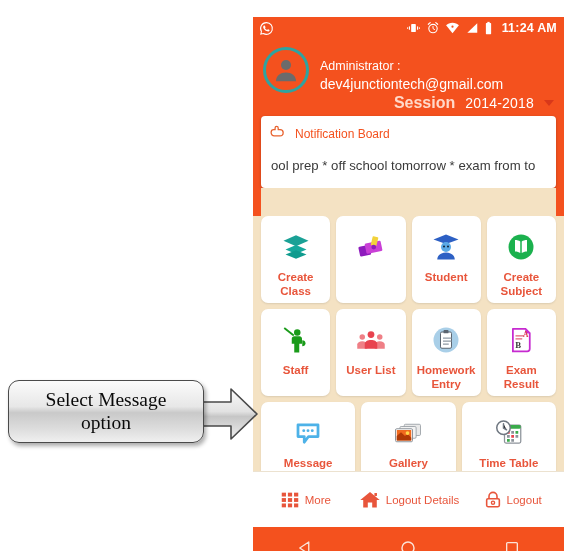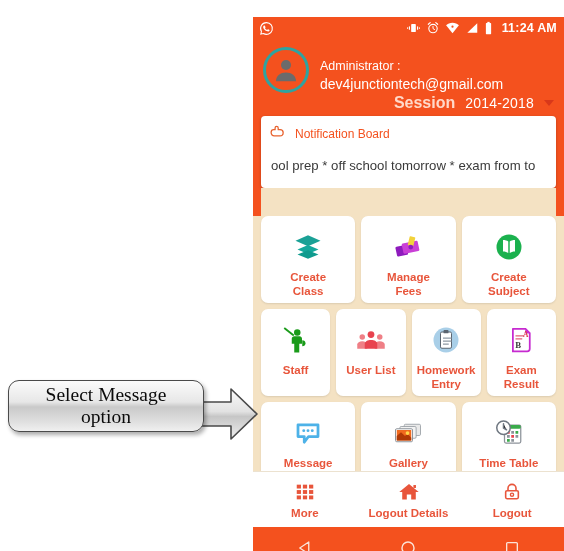--- a/index.html
+++ b/index.html
@@ -67,34 +67,34 @@
   .cell-lbl{
     color:#e8553b;font-size:11.5px;text-align:center;line-height:1.22;
     margin-top:6px;padding:0 3px;
   }
 
   
   .botnav{
     position:absolute;left:0;right:0;bottom:41px;height:55px;background:#fff;
     display:flex;align-items:center;border-top:1px solid #ece2d0;
   }
-  .bn{flex:1;display:flex;flex-direction:column;align-items:center;justify-content:center;gap:4px;font-weight:bold;}
+  .bn{flex:1;display:flex;align-items:center;justify-content:center;gap:4px;}
   .bn-lbl{color:#e8553b;font-size:11.5px;}
 
   
   .andnav{
     position:absolute;left:0;right:0;bottom:0;height:41px;background:#f4511e;
     display:flex;align-items:center;justify-content:space-around;
   }
   .an-btn{width:40px;height:41px;display:flex;align-items:center;justify-content:center;}
 
   
   #callout{position:absolute;left:5px;top:376px;width:250px;height:72px;}
   .co-box{
-    position:absolute;left:3px;top:4px;width:196px;height:52px;border-radius:11px;
+    position:absolute;left:3px;top:4px;width:196px;height:63px;border-radius:11px;
     background:linear-gradient(180deg,#fbfbfb 0%,#e7e7e7 42%,#c9c9c9 52%,#dedede 80%,#f0f0f0 100%);
     border:1.6px solid #4a4a4a;box-sizing:border-box;
     box-shadow:2px 3px 4px rgba(0,0,0,.33);
     display:flex;align-items:center;justify-content:center;
   }
   .co-text{
     font-family:"Liberation Serif", serif;font-size:19.5px;color:#0a0a0a;
     text-align:center;line-height:1.13;
   }
   .co-arrow{position:absolute;left:186px;top:7px;}
@@ -202,21 +202,32 @@
       </div>
       <div class="cell">
         <div class="cell-ico">
           <svg width="30" height="30" viewBox="0 0 24 24">
               <rect x="2.5" y="11" width="9" height="8" rx="1" fill="#8e1bbd" transform="rotate(-12 7 15)"></rect>
               <rect x="7.5" y="8" width="13" height="8.4" rx="1" fill="#c93fd6" transform="rotate(-12 14 12)"></rect>
               <rect x="12.5" y="3.8" width="4.6" height="7.4" rx=".6" fill="#f2d23b" transform="rotate(14 15 7.5)"></rect>
               <circle cx="14.2" cy="12" r="1.9" fill="#8e1bbd"></circle>
             </svg>
         </div>
-        <div class="cell-lbl">Manage<br>Fees</div>
+      </div>
+      <div class="cell">
+        <div class="cell-ico">
+          <svg width="30" height="30" viewBox="0 0 24 24">
+              <path fill="#2d60c4" d="M12 2 22 6l-10 3.6L2 6z"></path>
+              <circle cx="12" cy="12" r="4" fill="#5aa9e6"></circle>
+              <circle cx="10.4" cy="11.6" r=".8" fill="#123"></circle>
+              <circle cx="13.6" cy="11.6" r=".8" fill="#123"></circle>
+              <path fill="#2d60c4" d="M5 22c0-3.4 3.2-5.6 7-5.6s7 2.2 7 5.6z"></path>
+            </svg>
+        </div>
+        <div class="cell-lbl">Student</div>
       </div>
       <div class="cell">
         <div class="cell-ico">
           <svg width="30" height="30" viewBox="0 0 24 24">
               <circle cx="12" cy="12" r="10" fill="#1bb14e"></circle>
               <path fill="#fff" d="M11.4 7.6v9.2c-1-.9-2.4-1.3-4.2-1.3V6.4c1.8 0 3.2.4 4.2 1.2zm1.2 0c1-.8 2.4-1.2 4.2-1.2v9.1c-1.8 0-3.2.4-4.2 1.3z"></path>
             </svg>
         </div>
         <div class="cell-lbl">Create<br>Subject</div>
       </div>

